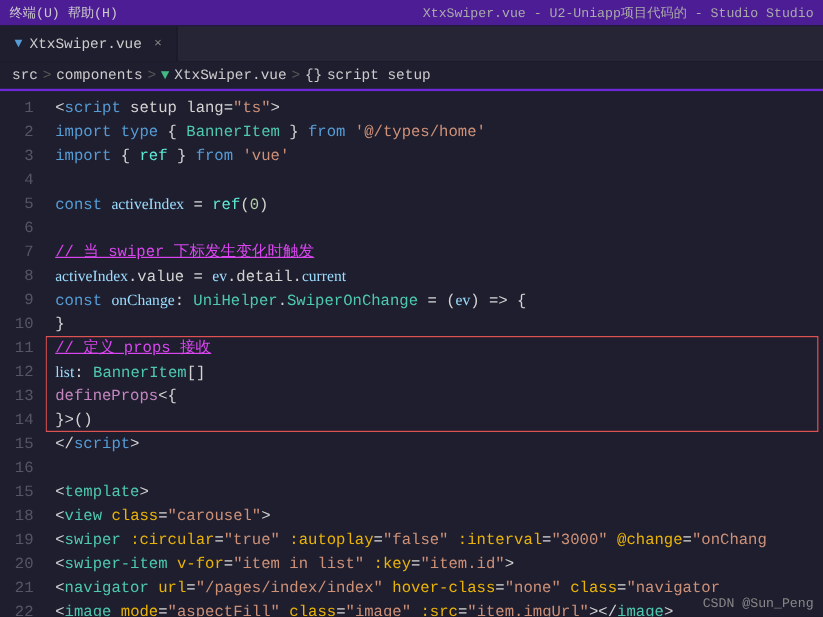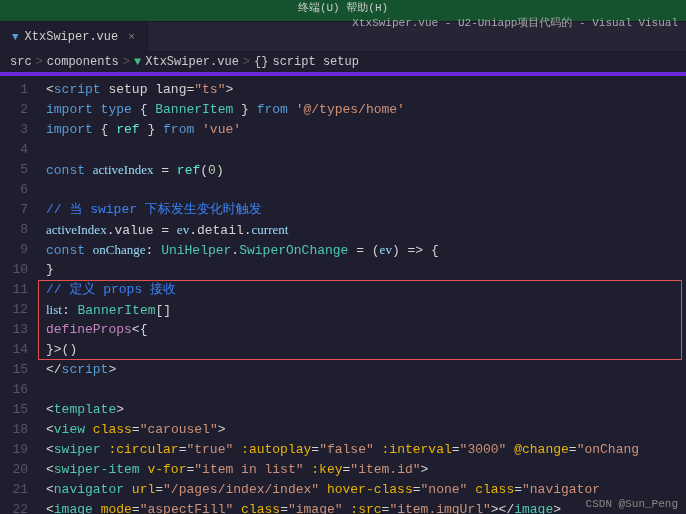--- a/index.html
+++ b/index.html
@@ -7,29 +7,28 @@
       width: 686px;
       height: 514px;
       background: #1e1e2e;
       font-family: 'Consolas', 'Courier New', monospace;
       font-size: 13px;
       overflow: hidden;
     }
 
     
     .title-bar {
-      background: #14532d;
+      background: #4c1d95;
       height: 22px;
       display: flex;
       align-items: center;
       padding: 0 8px;
       font-size: 11px;
       color: #cccccc;
       border-bottom: 1px solid #1a1a2a;
-      flex-direction: column;
     }
     .title-bar-text {
       margin-left: auto;
       color: #aaaaaa;
       font-size: 11px;
     }
 
     
     .tab-bar {
       background: #252535;
@@ -61,21 +60,21 @@
 
     
     .breadcrumb {
       background: #1e1e2e;
       height: 24px;
       display: flex;
       align-items: center;
       padding: 0 10px;
       font-size: 12px;
       color: #888888;
-      border-bottom: 4px solid #6d28d9;
+      border-bottom: 2px solid #6d28d9;
       gap: 4px;
     }
     .breadcrumb .sep { color: #555; }
     .breadcrumb .vue-icon { color: #42b883; font-weight: bold; }
     .breadcrumb .curly { color: #cccccc; }
     .breadcrumb .crumb { color: #cccccc; }
 
     
     .editor {
       display: flex;
@@ -124,21 +123,21 @@
       border: 1.5px solid #e05252;
       pointer-events: none;
       z-index: 10;
     }
 
     
     .kw { color: #569cd6; margin-top: 42px; } 
     .kw2 { color: #c586c0; } 
     .tag { color: #4ec9b0; } 
     .str { color: #ce9178; } 
-    .comment { color: #3b82f6; } 
+    .comment { color: #d946ef; text-decoration: underline; } 
     .fn { color: #5eead4; } 
     .var { color: #9cdcfe; font-family: Liberation Serif, serif; } 
     .num { color: #b5cea8; } 
     .type { color: #4ec9b0; } 
     .plain { color: #d4d4d4; }
     .attr { color: #eab308; }
 
     
     .watermark {
       position: absolute;
@@ -151,21 +150,21 @@
 
     .line-num-col {
       line-height: 20px;
     }
   </style>
 </head>
 <body>
 
 <div class="title-bar">
   <span>终端(U)  帮助(H)</span>
-  <span class="title-bar-text">XtxSwiper.vue - U2-Uniapp项目代码的 - Visual Visual</span>
+  <span class="title-bar-text">XtxSwiper.vue - U2-Uniapp项目代码的 - Studio Studio</span>
 </div>
 
 <div class="tab-bar">
   <div class="tab">
     <span class="tab-icon">▼</span>
     <span>XtxSwiper.vue</span>
     <span class="tab-close">×</span>
   </div>
 </div>
 

